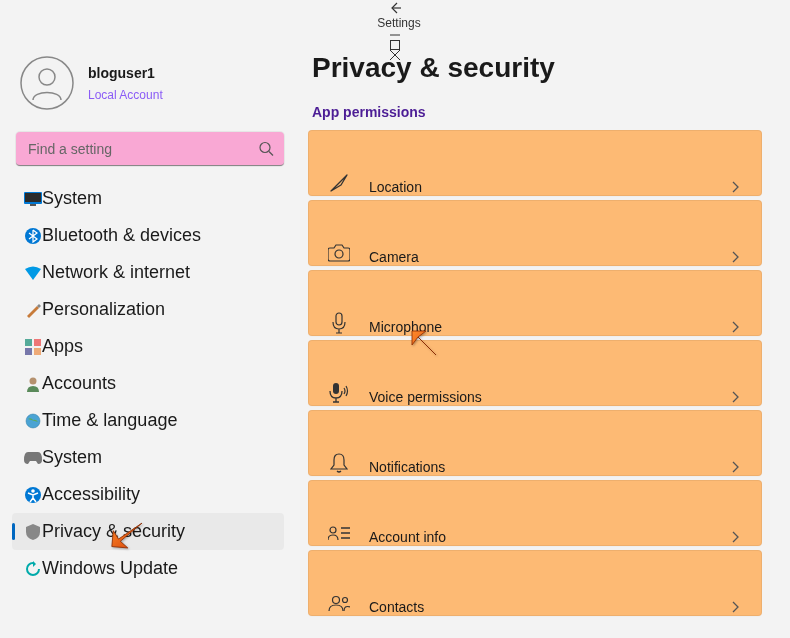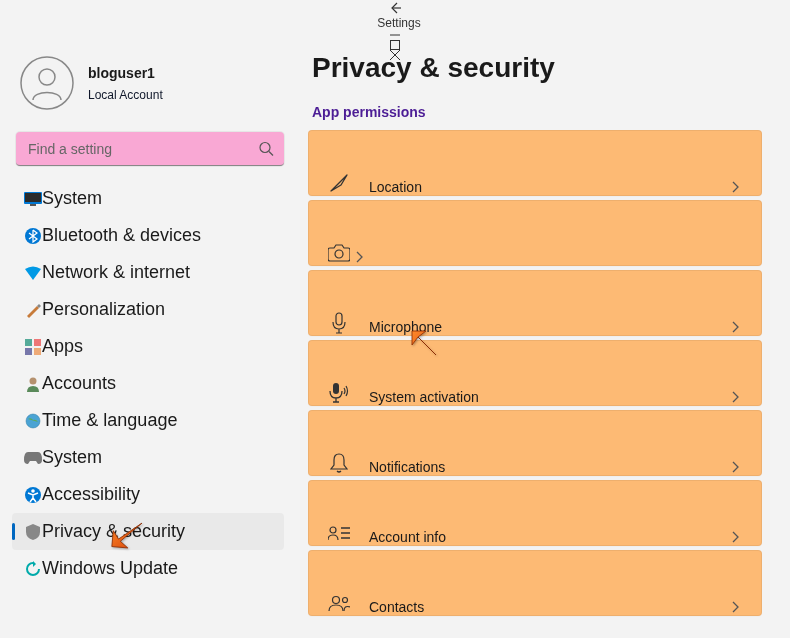--- a/index.html
+++ b/index.html
@@ -10,21 +10,21 @@
     .titlebar-title { font-size: 12px; color: #333; margin-left: 8px; }
     .titlebar-spacer { flex: 1; }
     .titlebar-btn { width: 46px; height: 32px; display: flex; align-items: center; justify-content: center; cursor: pointer; }
 
     .container { display: flex; height: calc(100% - 44px); }
 
     .sidebar { width: 300px; padding: 4px 12px 0 12px; display: flex; flex-direction: column; }
     .profile { display: flex; align-items: center; padding: 8px 8px 14px 8px; gap: 14px; }
     .avatar { width: 54px; height: 54px; display: flex; align-items: center; justify-content: center; }
     .profile-name { font-size: 14px; font-weight: 600; color: #1a1a1a; }
-    .profile-sub { font-size: 12px; color: #0f172a; margin-top: 7px; }
+    .profile-sub { font-size: 12px; color: #8b5cf6; margin-top: 7px; }
 
     .search { margin: 8px 4px 14px 4px; position: relative; }
     .search input { width: 100%; height: 34px; border: none; border-bottom: 1px solid #888; border-radius: 4px; background: #f9a8d4; padding: 0 36px 0 12px; font-size: 14px; outline: none; box-shadow: 0 0 0 1px rgba(0,0,0,0.05); }
     .search input::placeholder { color: #666; }
     .search-icon { position: absolute; right: 10px; top: 50%; transform: translateY(-50%); display: flex; }
 
     .nav { flex: 1; overflow-y: auto; padding-right: 4px; }
     .nav-item { height: 37px; display: flex; align-items: center; gap: 0; padding: 0 12px; border-radius: 4px; cursor: pointer; font-size: 18px; color: #1a1a1a; position: relative; }
     .nav-item.active { background: #e9e9e9; }
     .nav-item.active::before { content: ""; position: absolute; left: 0; top: 10px; bottom: 10px; width: 3px; background: #0067c0; border-radius: 2px; }
@@ -220,20 +220,21 @@
         </div>
     </div>
 
     <div class="pill">
       <div class="pill-icon">
           <svg width="22" height="18" viewBox="0 0 22 18">
             <path d="M2 4 H6 L8 1 H14 L16 4 H20 Q22 4 22 6 V15 Q22 17 20 17 H2 Q0 17 0 15 V6 Q0 4 2 4 Z" fill="none" stroke="#333" stroke-width="1.2"></path>
             <circle cx="11" cy="10" r="4" fill="none" stroke="#333" stroke-width="1.2"></circle>
           </svg>
         </div>
+      <div class="pill-label">Camera</div>
       <div class="pill-chevron">
           <svg width="10" height="14" viewBox="0 0 10 14">
             <path d="M3 2 L8 7 L3 12" stroke="#555" stroke-width="1.3" fill="none"></path>
           </svg>
         </div>
     </div>
 
     <div class="pill">
       <div class="pill-icon">
           <svg width="16" height="22" viewBox="0 0 16 22">
@@ -250,21 +251,21 @@
     </div>
 
     <div class="pill">
       <div class="pill-icon">
           <svg width="20" height="22" viewBox="0 0 20 22">
             <rect x="4" y="1" width="6" height="11" rx="3" fill="#333"></rect>
             <path d="M1 9 Q1 16 7 16 Q13 16 13 9 M7 16 V20 M4 20 H10" fill="none" stroke="#333" stroke-width="1.3"></path>
             <path d="M15 6 Q17 9 15 12 M17 4 Q20 9 17 14" fill="none" stroke="#333" stroke-width="1.2"></path>
           </svg>
         </div>
-      <div class="pill-label">System activation</div>
+      <div class="pill-label">Voice permissions</div>
       <div class="pill-chevron">
           <svg width="10" height="14" viewBox="0 0 10 14">
             <path d="M3 2 L8 7 L3 12" stroke="#555" stroke-width="1.3" fill="none"></path>
           </svg>
         </div>
     </div>
 
     <div class="pill">
       <div class="pill-icon">
           <svg width="18" height="20" viewBox="0 0 18 20">

